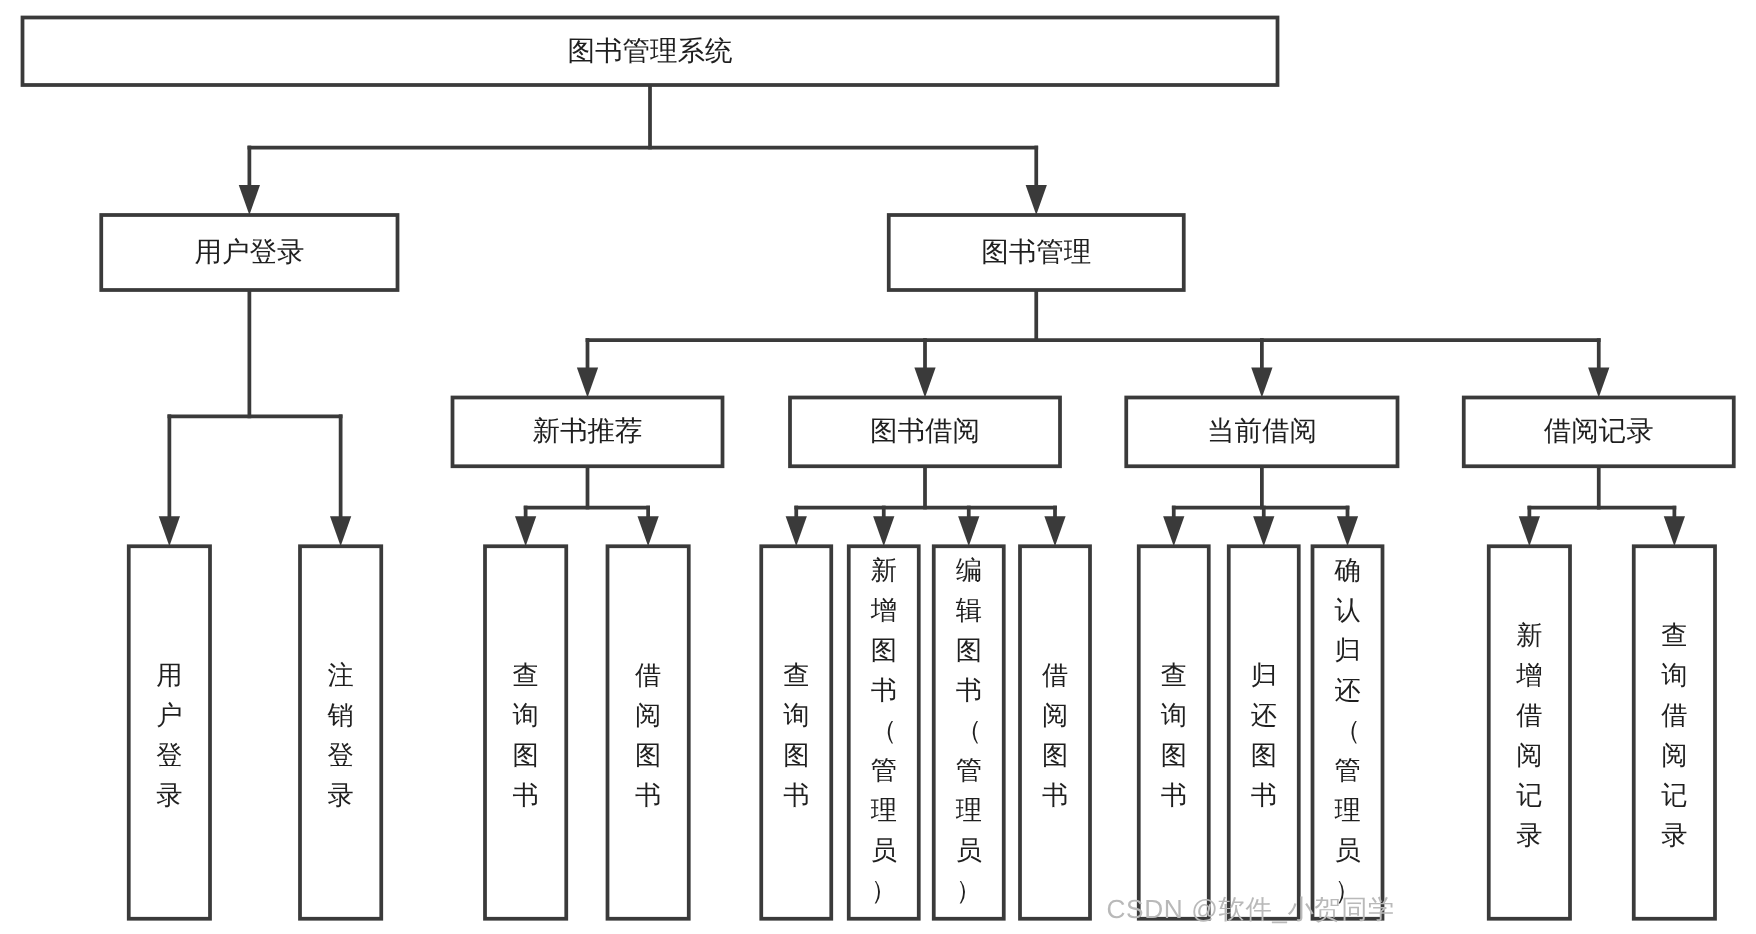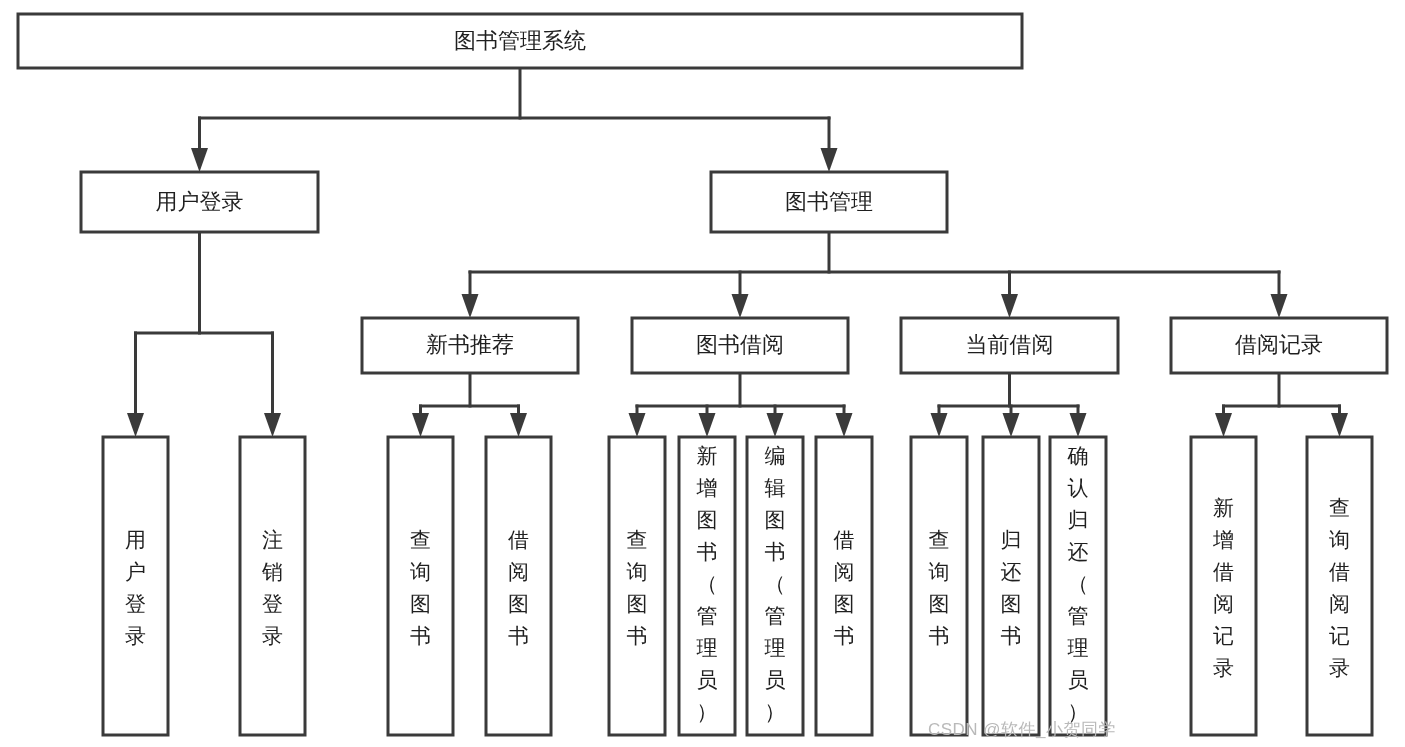--- a/index.html
+++ b/index.html
@@ -54,21 +54,21 @@
     font-family: "Liberation Sans", "DejaVu Sans", sans-serif;
     font-size: 21px;
     fill: #1f1f1f;
     text-anchor: middle;
   }
   .watermark-text {
     position: absolute;
     right: 8px;
     bottom: 6px;
     font-family: "Liberation Sans", "DejaVu Sans", sans-serif;
-    font-size: 17px;
+    font-size: 21px;
     color: #b9b9b9;
     white-space: nowrap;
     letter-spacing: 0.5px;
     user-select: none;
   }
 </style>
 </head>
 <body>
 
 <div id="diagram-root">

